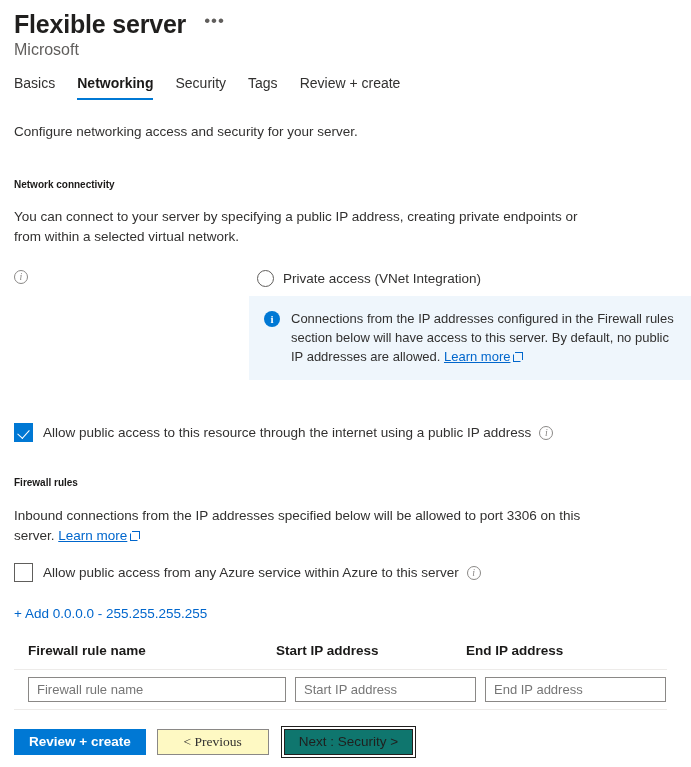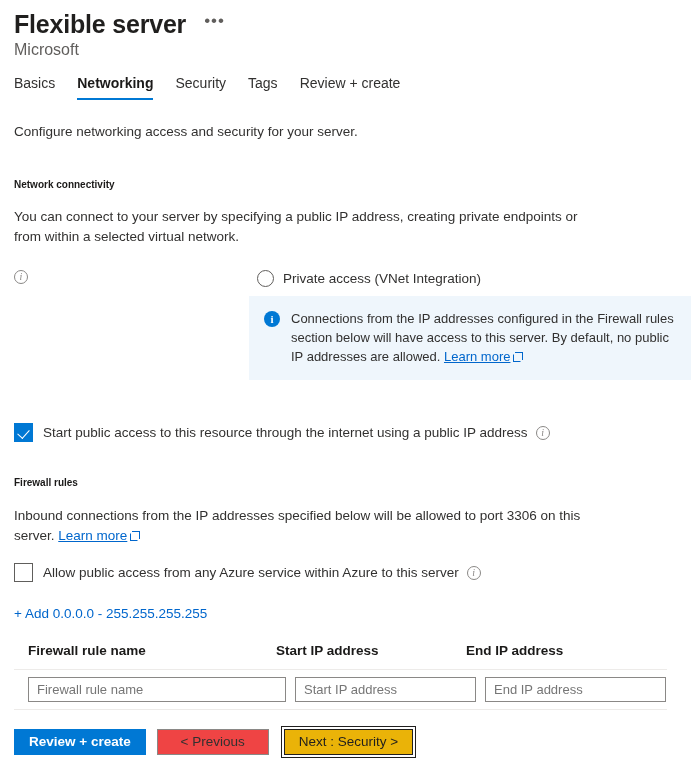--- a/index.html
+++ b/index.html
@@ -334,27 +334,28 @@
     line-height: 1;
   }
   .btn-primary {
     background: #0078d4;
     color: #ffffff;
     border: 1px solid #0078d4;
     font-weight: 700;
     min-width: 122px;
   }
   .btn-default {
-    background: #ef4444;
+    background: #fef9c3;
     color: #323130;
     border: 1px solid #8a8886;
     min-width: 112px;
+    font-family: Liberation Serif, serif;
   }
   .btn-focus {
-    background: #eab308;
+    background: #0f766e;
     color: #201f1e;
     border: 1px solid #201f1e;
     min-width: 126px;
     outline: 1px solid #201f1e;
     outline-offset: 2px;
     margin-left: 4px;
   }
 </style>
 </head>
 <body>
@@ -395,21 +396,21 @@
         </div>
       </div>
     </div>
 
     <div style="height:112px"></div>
 
 
     <div class="check-row">
       <span class="checkbox checked"></span>
       <span class="check-label">
-        <span>Start public access to this resource through the internet using a public IP address</span>
+        <span>Allow public access to this resource through the internet using a public IP address</span>
         <span class="info-icon">i</span>
       </span>
     </div>
 
     <div class="section-head" style="margin-top:31px">Firewall rules</div>
 
     <div class="body-text" style="margin-top:13px">
       <span>Inbound connections from the IP addresses specified below will be allowed to port 3306 on this server. </span><a class="link">Learn more</a><span class="ext-icon"></span>
     </div>
 

